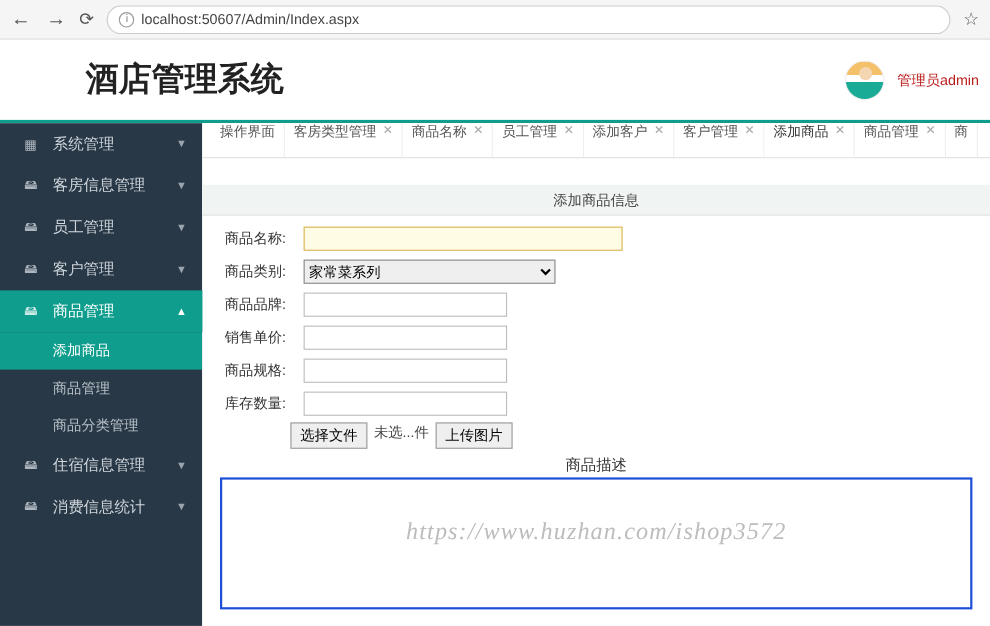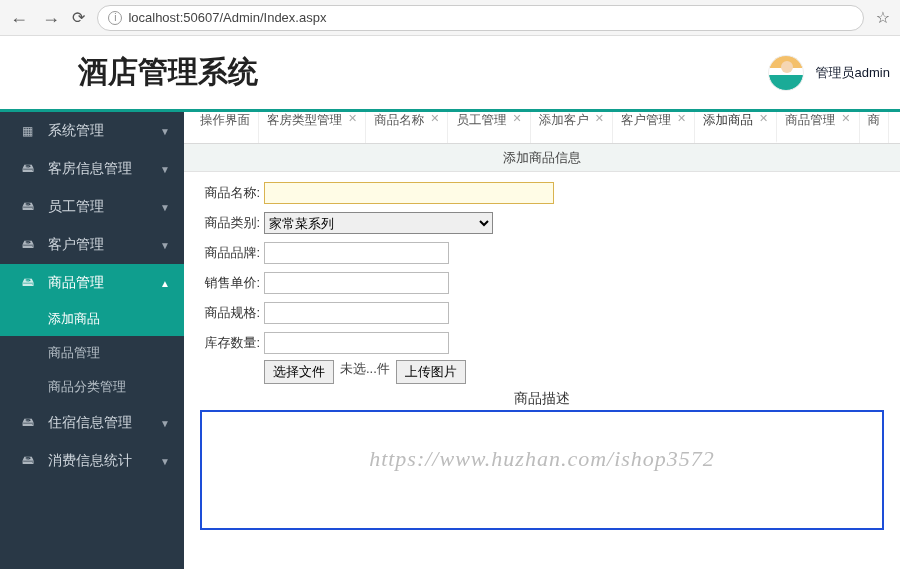--- a/index.html
+++ b/index.html
@@ -13,21 +13,21 @@
 .url-bar { flex: 1; height: 26px; background: #fff; border: 1px solid #ccc; border-radius: 14px; display: flex; align-items: center; padding: 0 10px; font-size: 13px; color: #444; gap: 6px; }
 .info-icon { color: #888; border: 1px solid #999; border-radius: 50%; width: 14px; height: 14px; display: inline-flex; align-items: center; justify-content: center; font-size: 10px; }
 .star { color: #555; font-size: 16px; }
 
 
 .page-header { height: 76px; border-bottom: 3px solid #0f9e8e; display: flex; align-items: center; justify-content: space-between; padding: 0 10px 0 78px; }
 .page-header h1 { font-size: 30px; font-weight: 600; color: #222; }
 .user-area { display: flex; align-items: center; gap: 12px; }
 .avatar { width: 36px; height: 36px; border-radius: 50%; background: linear-gradient(to bottom, #f4c06a 0%, #f4c06a 35%, #fff 35%, #fff 55%, #1aab97 55%); border: 1px solid #eee; position: relative; overflow: hidden; }
 .avatar::before { content: ""; position: absolute; top: 5px; left: 12px; width: 12px; height: 12px; background: #f5d6b3; border-radius: 50%; }
-.username { color: #0f172a; font-size: 13px; }
+.username { color: #b91c1c; font-size: 13px; }
 
 
 .body-wrap { display: flex; height: calc(569px - 36px - 76px); }
 
 
 .sidebar { width: 184px; background: #293846; color: #cfd6dd; font-size: 14px; }
 .side-item { height: 38px; display: flex; align-items: center; padding: 0 16px 0 22px; cursor: pointer; position: relative; }
 .side-item .icon { width: 16px; margin-right: 10px; opacity: .8; font-size: 12px; }
 .side-item .chev { position: absolute; right: 14px; font-size: 10px; color: #9aa4ae; }
 .side-item.open { background: #0f9e8e; color: #fff; }
@@ -37,24 +37,24 @@
 
 
 .main { flex: 1; display: flex; flex-direction: column; background: #f5f5f5; }
 .tabs { height: 32px; background: #fff; border-bottom: 1px solid #d9d9d9; display: flex; align-items: stretch; padding-left: 4px; overflow: hidden; }
 .tab { display: flex; align-items: flex-start; padding: 0 8px; font-size: 12.5px; color: #555; border-right: 1px solid #eee; gap: 6px; cursor: pointer; white-space: nowrap; }
 .tab.active { background: #fff; border-bottom: 2px solid #fff; color: #333; }
 .tab .x { color: #aaa; font-size: 11px; }
 .tab.home { padding-left: 12px; }
 
 .content { flex: 1; background: #fff; margin: 0; }
-.section-title { height: 28px; background: #f0f4f3; border-bottom: 1px solid #e2e2e2; text-align: center; font-size: 13px; color: #444; line-height: 28px; }
+.section-title { height: 28px; background: #f0f4f3; border-bottom: 1px solid #e2e2e2; text-align: center; font-size: 13px; color: #444; line-height: 28px; margin-top: 24px; }
 .form-area { padding: 8px 10px; position: relative; }
 .form-row { display: flex; align-items: center; margin-bottom: 4px; height: 26px; }
-.form-row label { width: 66px; text-align: right; font-size: 13px; color: #333; margin-right: 4px; }
+.form-row label { width: 66px; text-align: right; font-size: 13px; color: #333; margin-right: 16px; }
 .form-row input[type=text] { width: 185px; height: 22px; border: 1px solid #bbb; padding: 0 4px; font-size: 12px; }
 .form-row input.highlight { border: 1px solid #d9b34f; background: #fffce6; width: 290px; }
 .form-row select { width: 229px; height: 22px; border: 1px solid #888; font-size: 13px; }
 .btn-row { display: flex; gap: 6px; padding-left: 70px; margin-top: 4px; }
 .btn { border: 1px solid #999; background: #efefef; font-size: 13px; padding: 2px 8px; cursor: pointer; }
 .btn-label { font-size: 13px; color: #444; }
 .desc-title { text-align: center; font-size: 14px; color: #333; margin-top: 6px; }
 .desc-area { border: 2px solid #1d4ed8; min-height: 120px; margin: 2px 6px 0 6px; position: relative; }
 .watermark { position: absolute; top: 34px; left: 0; right: 0; text-align: center; font-size: 22px; color: #bcbcbc; font-style: italic; font-family: Georgia, serif; letter-spacing: 1px; pointer-events: none; }
 </style>

